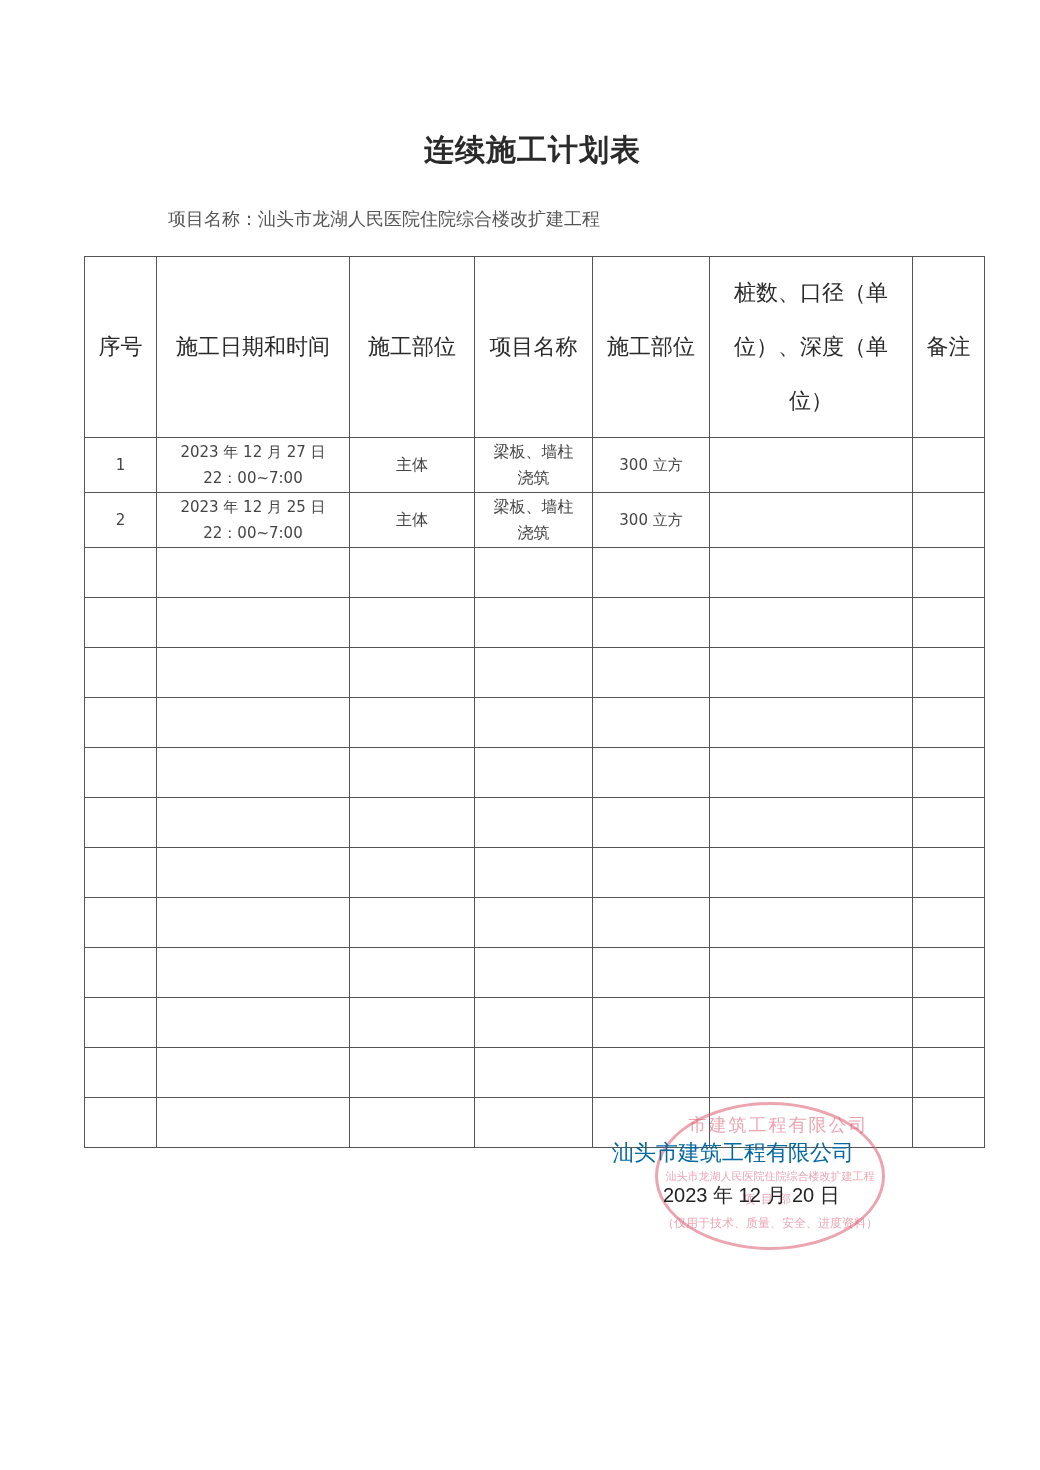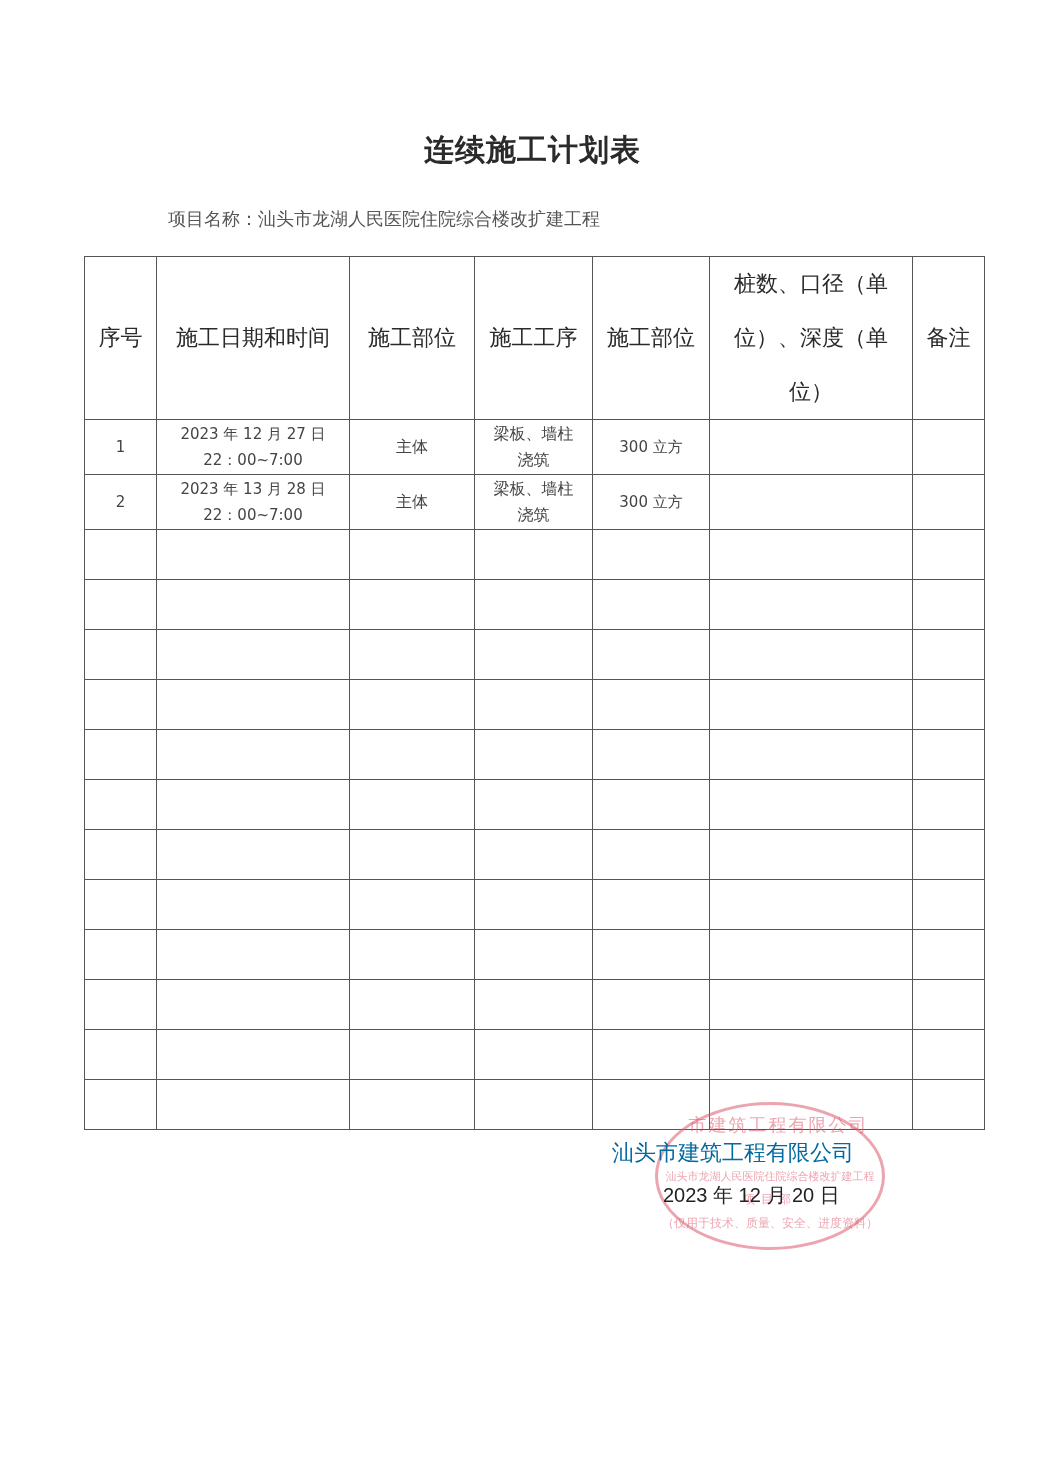--- a/index.html
+++ b/index.html
@@ -76,44 +76,44 @@
       <col style="width:118px">
       <col style="width:117px">
       <col style="width:203px">
       <col style="width:72px">
   </colgroup>
   <tbody>
       <tr>
     <th>序号</th>
     <th>施工日期和时间</th>
     <th>施工部位</th>
-    <th>施工工序</th>
+    <th>项目名称</th>
     <th>施工部位</th>
-    <th style="padding:0 8px;">桩数、口径（单位）、深度（单位）</th>
+    <th style="padding:9px 8px;">桩数、口径（单位）、深度（单位）</th>
     <th>备注</th>
   </tr>
   <tr class="data">
     <td><span class="sans">1</span></td>
     <td>
           <div class="sans">2023 年 12 月 27 日</div>
           <div class="sans">22：00~7:00</div>
         </td>
     <td>主体</td>
     <td>
           <div>梁板、墙柱</div>
           <div>浇筑</div>
         </td>
     <td><span class="sans">300 立方</span></td>
     <td></td>
     <td></td>
   </tr>
   <tr class="data">
     <td><span class="sans">2</span></td>
     <td>
-          <div class="sans">2023 年 13 月 28 日</div>
+          <div class="sans">2023 年 12 月 25 日</div>
           <div class="sans">22：00~7:00</div>
         </td>
     <td>主体</td>
     <td>
           <div>梁板、墙柱</div>
           <div>浇筑</div>
         </td>
     <td><span class="sans">300 立方</span></td>
     <td></td>
     <td></td>

